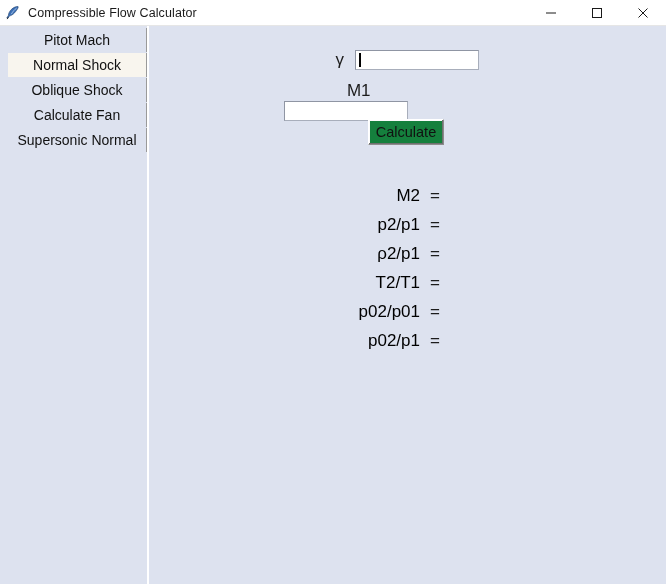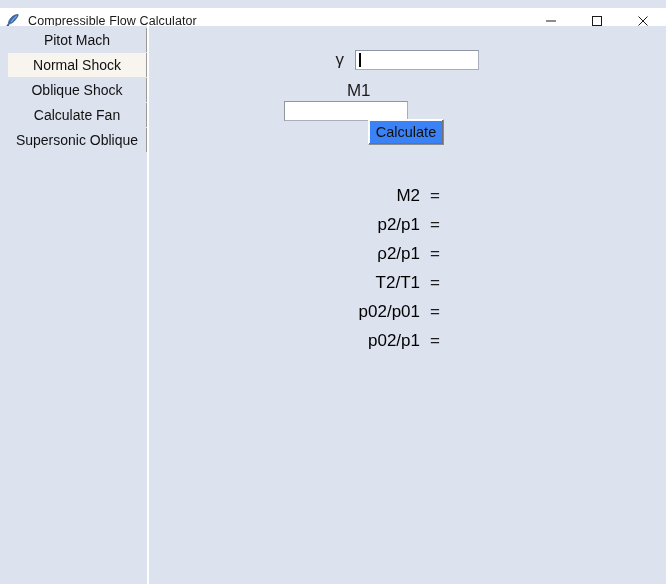--- a/index.html
+++ b/index.html
@@ -18,21 +18,21 @@
   #app {
     position: relative;
     width: 666px;
     height: 584px;
     background: #dde2ef;
   }
 
   
   .titlebar {
     position: absolute;
-    left: 0; top: 8px;
+    left: 0; top: 0;
     width: 666px;
     height: 26px;
     background: #ffffff;
     border-bottom: 1px solid #e6e6e6;
     box-sizing: border-box;
     display: flex;
     align-items: center;
   }
   .tb-icon {
     width: 16px;
@@ -154,21 +154,21 @@
     margin-left: 1px;
   }
 
   
   .calc-btn {
     position: absolute;
     left: 219px;
     top: 93px;
     width: 76px;
     height: 26px;
-    background: #3b82f6;
+    background: #15803d;
     border: 1px solid #8c8c8c;
     border-top-color: #ffffff;
     border-left-color: #ffffff;
     box-shadow: inset -1px -1px 0 #707070, inset 1px 1px 0 #fcfcfc;
     box-sizing: border-box;
     font-size: 14.5px;
     font-family: "Liberation Sans", sans-serif;
     color: #111111;
     display: flex;
     align-items: center;
@@ -249,21 +249,21 @@
       <div class="nav-btn selected">
         <span>Normal Shock</span>
       </div>
       <div class="nav-btn">
         <span>Oblique Shock</span>
       </div>
       <div class="nav-btn">
         <span>Calculate Fan</span>
       </div>
       <div class="nav-btn">
-        <span>Supersonic Oblique</span>
+        <span>Supersonic Normal</span>
       </div>
     </div>
   </div>
   <div class="side-divider"></div>
 
   <div class="main">
 
     <div class="input-row" style="left:135px; top:24px;">
       <div class="field-label">γ</div>
       <div class="text-input">

